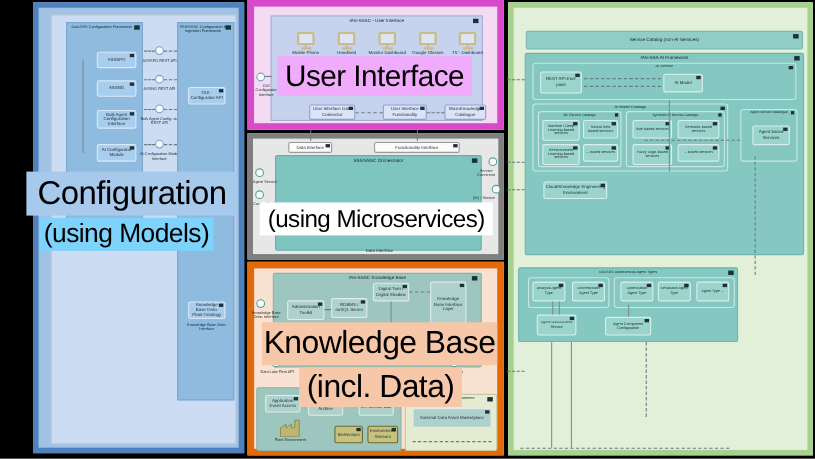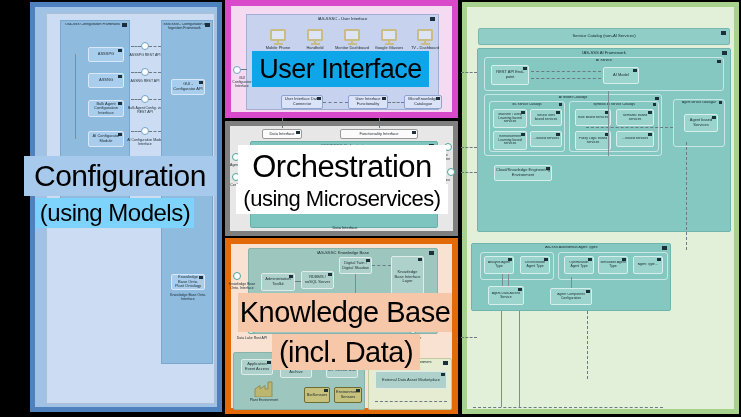--- a/index.html
+++ b/index.html
@@ -137,21 +137,21 @@
       <div class="tb peri-box" style="left:157px;top:80px;width:38px;height:14px;">
         <span class="t">MicroKnowledge Catalogue</span>
         </div>
       <div class="dash-h" style="left:76px;top:87px;width:25px;"></div>
       <div class="dash-h" style="left:141px;top:87px;width:16px;"></div>
     </div>
     <div class="lolli" style="left:2px;top:60px;"></div>
     <div class="t" style="position:absolute;left:-2px;top:70px;width:26px;font-size:3.5px;">GUI Configurator Interface</div>
     <div class="dash-h" style="left:10px;top:63px;width:6px;"></div>
   </div>
-  <div class="big" style="left:252px;top:51px;width:177px;height:36px;background:#0ea5e9;font-size:27px;">User Interface</div>
+  <div class="big" style="left:252px;top:51px;width:177px;height:36px;background:#f0abfc;font-size:27px;">User Interface</div>
 
   <div class="r" style="left:225px;top:121px;width:233px;height:115px;border:5px solid #7f7f7f;background:#e7e7e7;">
     <div class="tb white-box" style="left:32px;top:3px;width:40px;height:10px;">
       <span class="t">Data Interface</span>
       </div>
     <div class="tb white-box" style="left:110px;top:3px;width:78px;height:10px;">
       <span class="t">Functionality Interface</span>
       </div>
     <div class="panel" style="left:20px;top:15px;width:188px;height:87px;background:#7ec5c0;border:1px solid #67b0aa;">
       <div class="th" style="position:absolute;left:0;right:0;top:2px;">SSS/SSSC Orchestrator</div>
@@ -162,21 +162,20 @@
     <div class="lolli teal" style="left:2px;top:47px;"></div>
     <div class="t" style="position:absolute;left:-2px;top:57px;width:26px;font-size:3.5px;">Config. Model</div>
     <div class="lolli teal" style="left:214px;top:17px;"></div>
     <div class="t" style="position:absolute;left:200px;top:27px;width:24px;font-size:3.5px;">Service Connector</div>
     <div class="lolli teal" style="left:217px;top:42px;"></div>
     <div class="t" style="position:absolute;left:196px;top:52px;width:28px;font-size:3.5px;">(AI) - Service</div>
     <div class="t" style="position:absolute;left:85px;top:100px;width:60px;">Data Interface</div>
     <div class="dash-v" style="left:52px;top:-8px;height:10px;"></div>
     <div class="dash-v" style="left:149px;top:-8px;height:10px;"></div>
   </div>
-  <div class="big" style="left:238px;top:145px;width:208px;height:44px;background:#ffffff;font-size:31px;">Orchestration</div>
   <div class="big" style="left:236px;top:184px;width:212px;height:30px;background:#ffffff;font-size:22px;">(using Microservices)</div>
 
   <div class="r" style="left:225px;top:238px;width:233px;height:176px;border:6px solid #e26a09;background:#fae2d2;">
     <div class="panel" style="left:17px;top:4px;width:190px;height:86px;background:#9dc6bf;border:1px solid #88b3ab;">
       <div class="th" style="position:absolute;left:0;right:0;top:1.5px;">IAS-SSSC Knowledge Base</div>
       <span class="ci" style="right:3px;top:2px;"></span>
       <div class="tb teal-box2" style="left:12px;top:24px;width:34px;height:18px;">
         <span class="t">Administration Toolkit</span>
         </div>
       <div class="tb teal-box2" style="left:52px;top:22px;width:33px;height:18px;">

